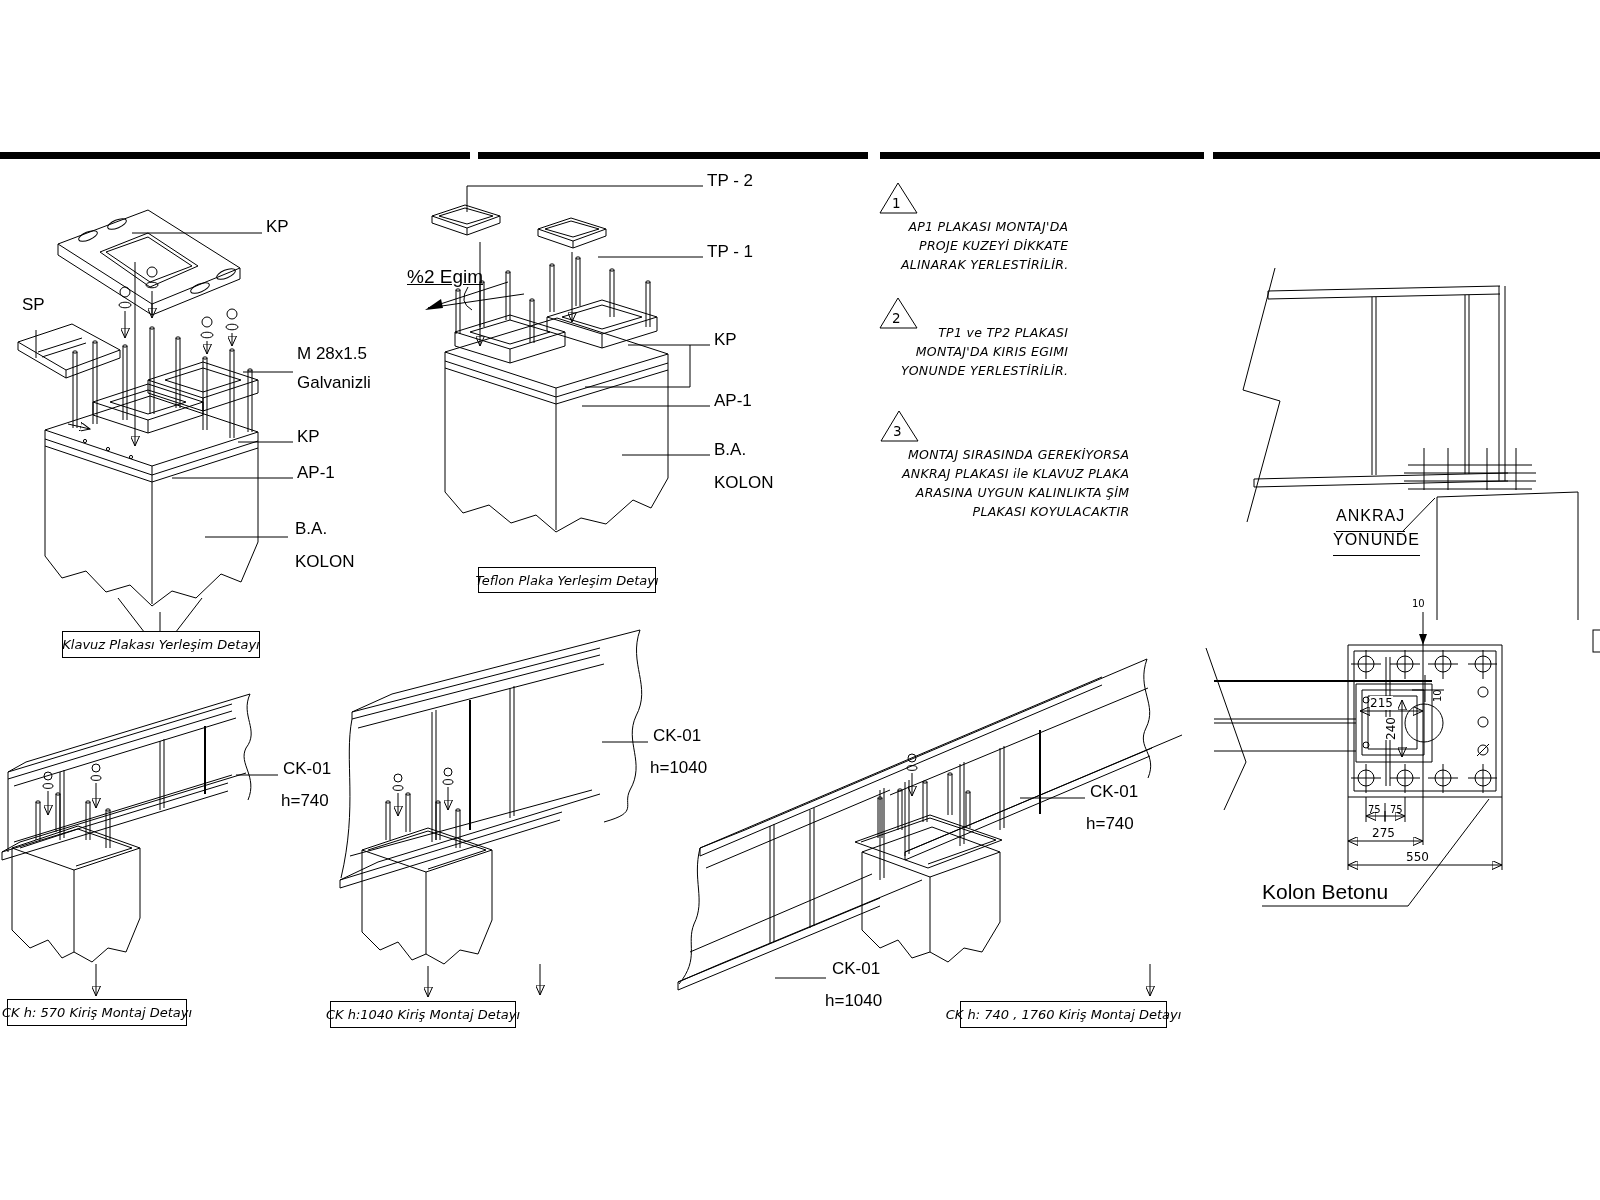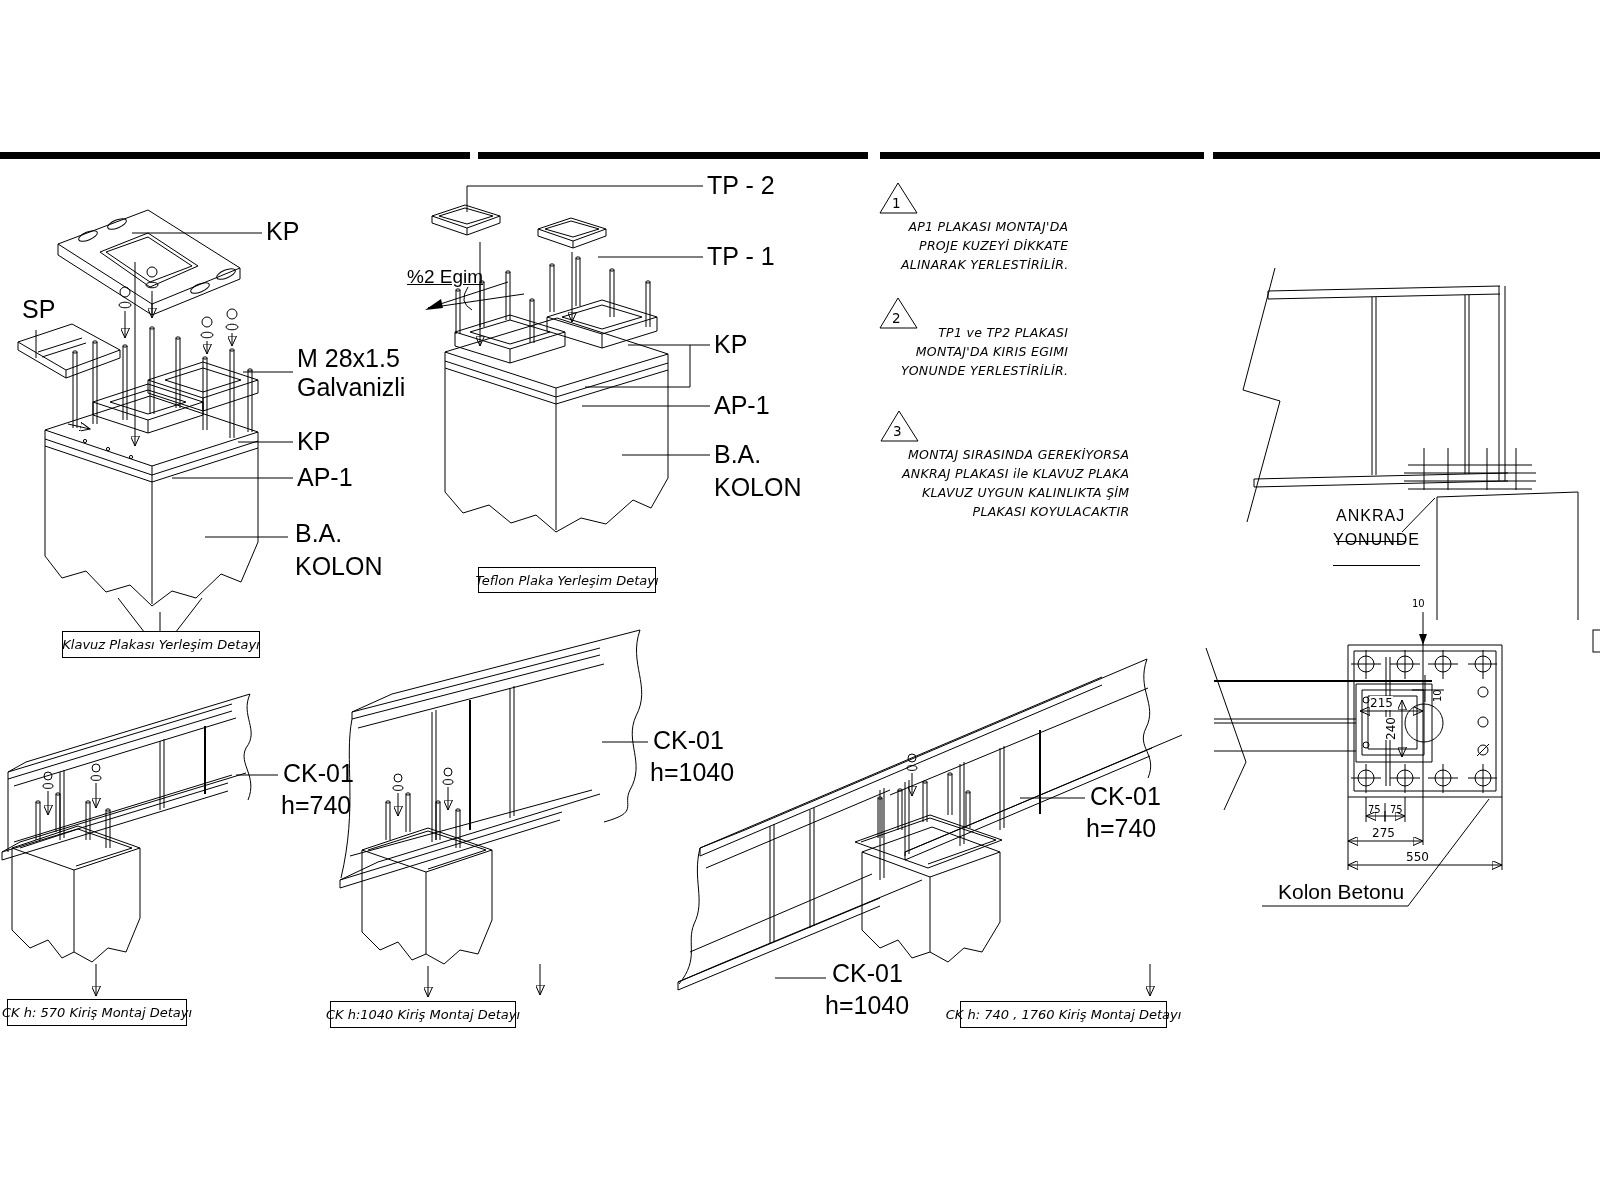--- a/index.html
+++ b/index.html
@@ -2,32 +2,32 @@
 <html><head>
 <meta charset="utf-8">
 <style>
   html,body{margin:0;padding:0;background:#fff;}
   .stage{position:relative;width:1600px;height:1200px;background:#fff;overflow:hidden;
          font-family:"Liberation Sans",sans-serif;color:#000;}
   .stage svg{position:absolute;left:0;top:0;}
   svg path,svg line,svg circle,svg ellipse,svg rect,svg polygon,svg polyline{stroke:#000;fill:none;stroke-width:1;}
   svg .f{fill:#000;stroke:none;}
   svg .b2{stroke-width:2;}
-  .lbl{position:absolute;white-space:nowrap;font-size:25px;line-height:1.05;}
+  .lbl{position:absolute;white-space:nowrap;font-size:17px;line-height:1.05;}
   .lbl2{position:absolute;white-space:nowrap;font-size:19px;text-decoration:underline;}
   .dim{position:absolute;white-space:nowrap;font-size:12px;font-family:"DejaVu Sans",sans-serif;}
   .dimS{position:absolute;white-space:nowrap;font-size:10px;font-family:"DejaVu Sans",sans-serif;}
   .rot{transform-origin:0 0;transform:rotate(-90deg);}
   .cap{position:absolute;border:1.4px solid #000;display:flex;align-items:center;justify-content:center;
        font:italic 13px "DejaVu Sans",sans-serif;white-space:nowrap;background:#fff;}
   .note{position:absolute;font:italic 12.5px "DejaVu Sans",sans-serif;line-height:19px;white-space:nowrap;letter-spacing:.3px;text-align:right;}
   .trinum{position:absolute;font:13.5px "DejaVu Sans",sans-serif;}
-  .und{border-bottom:1.4px solid #000;padding-bottom:16px;}
+  .und{border-bottom:1.4px solid #000;padding-bottom:6px;}
   .ank{position:absolute;white-space:nowrap;font-size:16px;letter-spacing:1px;}
-  .kb{position:absolute;white-space:nowrap;font-size:21px;margin-left:16px;}
+  .kb{position:absolute;white-space:nowrap;font-size:21px;}
 </style>
 </head>
 <body>
 
 <div class="stage">
 
 <svg width="1600" height="1200" viewBox="0 0 1600 1200">
   <defs>
     <marker id="ah" markerWidth="11" markerHeight="9" refX="10" refY="4.5" orient="auto-start-reverse">
       <path d="M0,0 L10,4.5 L0,9 Z" fill="#000" stroke="none"></path>
@@ -364,21 +364,21 @@
 <div class="trinum" style="left:892px;top:310px">2</div>
 <div class="note" style="left:901px;top:323px">
   <div>TP1 ve TP2 PLAKASI</div>
   <div>MONTAJ'DA KIRIS EGIMI</div>
   <div>YONUNDE YERLESTİRİLİR.</div>
 </div>
 <div class="trinum" style="left:893px;top:423px">3</div>
 <div class="note" style="left:902px;top:445px">
   <div>MONTAJ SIRASINDA GEREKİYORSA</div>
   <div>ANKRAJ PLAKASI ile KLAVUZ PLAKA</div>
-  <div>KLAVUZ UYGUN KALINLIKTA ŞİM</div>
+  <div>ARASINA UYGUN KALINLIKTA ŞİM</div>
   <div>PLAKASI KOYULACAKTIR</div>
 </div>
 
 <div class="ank und" style="left:1336px;top:507px">ANKRAJ</div>
 <div class="ank und" style="left:1333px;top:531px">YONUNDE</div>
 
 <div class="dimS" style="left:1412px;top:598px">10</div>
 <div class="dimS rot" style="left:1432px;top:702px">10</div>
 <div class="dim" style="left:1370px;top:696px;background:#fff">215</div>
 <div class="dim rot" style="left:1384px;top:740px;background:#fff">240</div>

